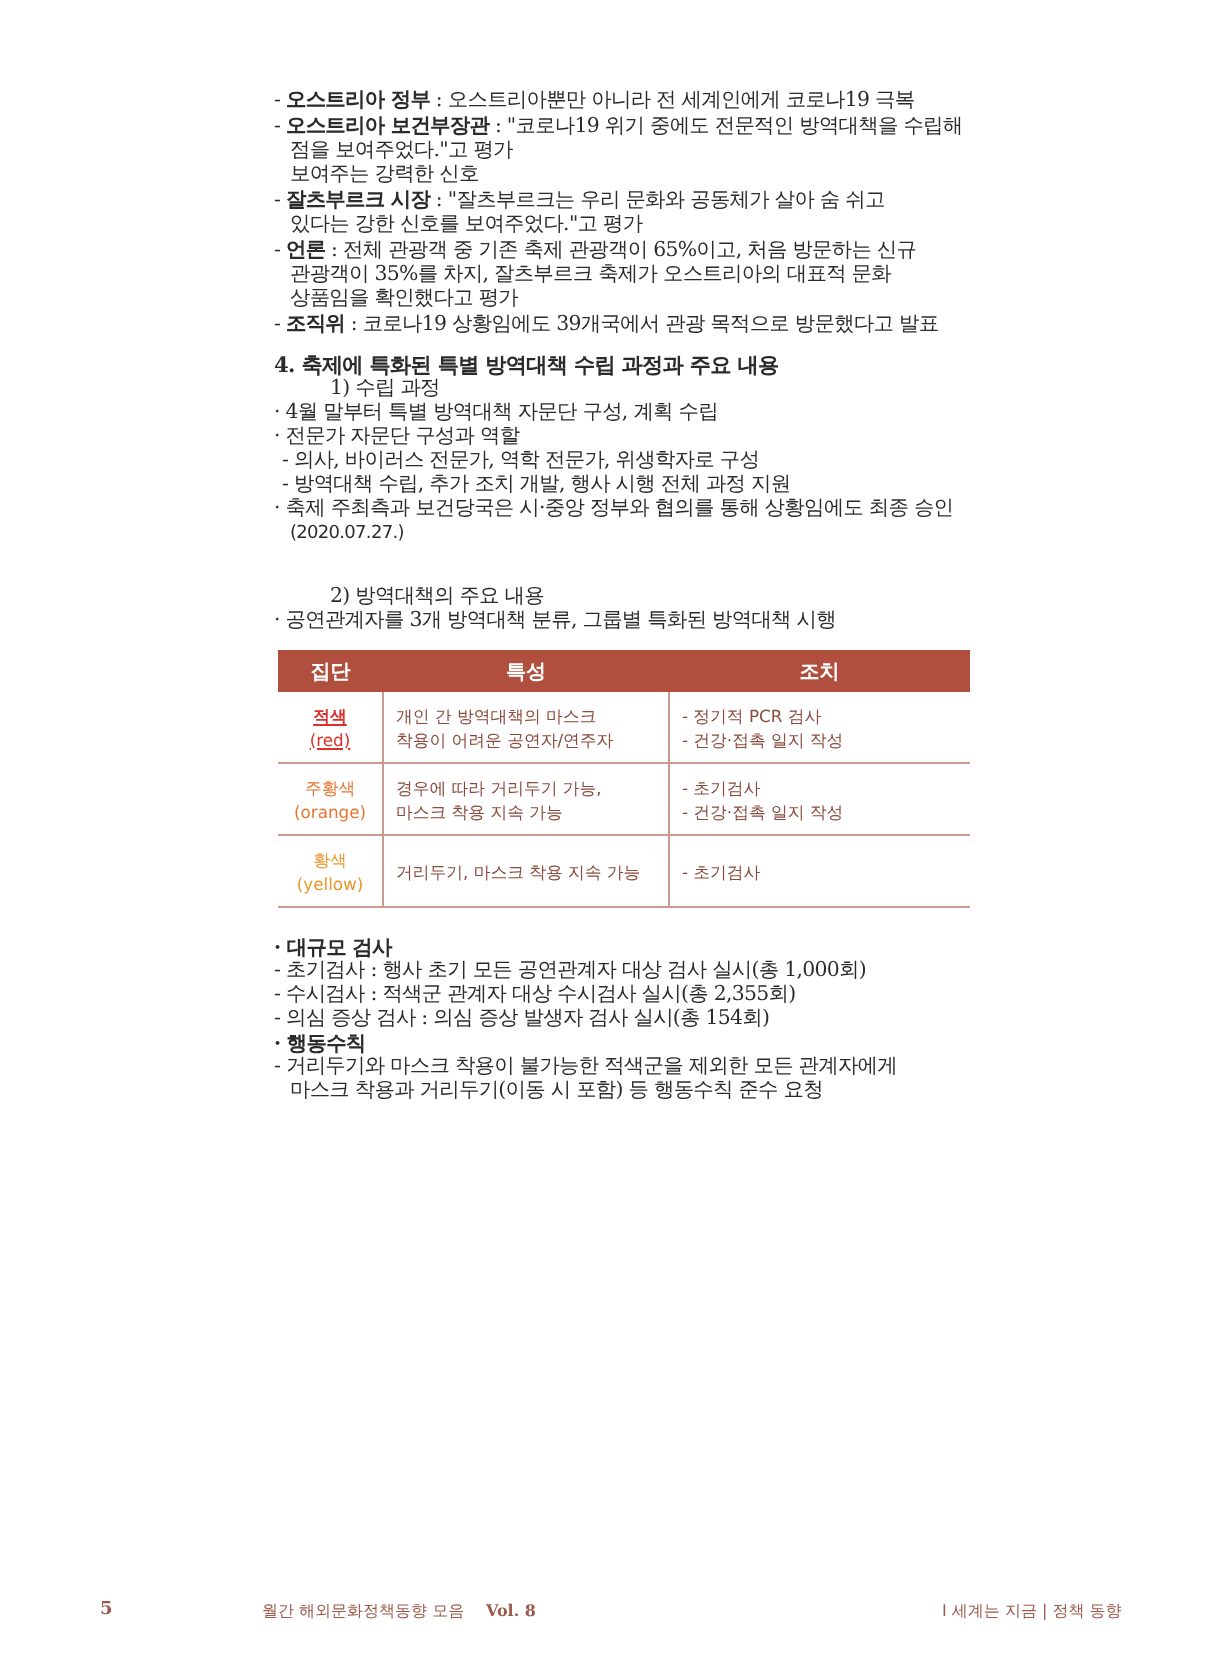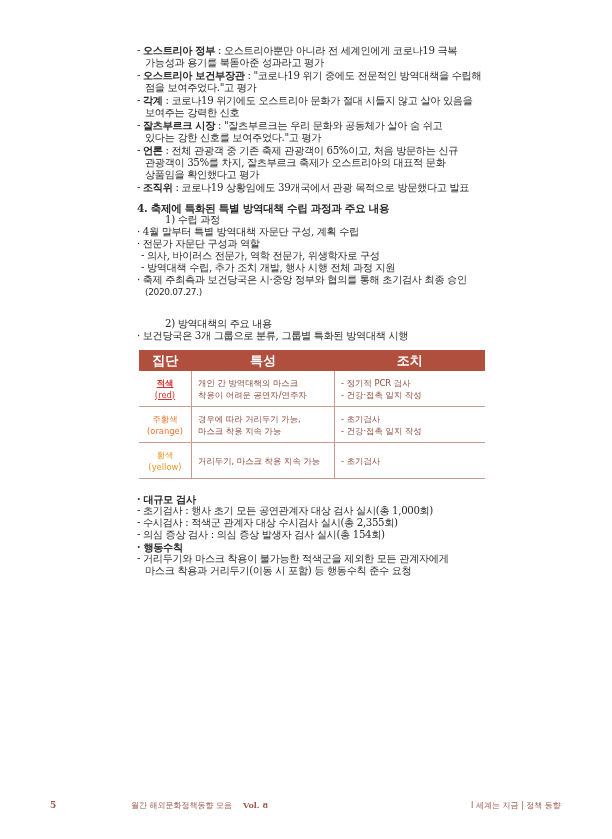--- a/index.html
+++ b/index.html
@@ -22,21 +22,21 @@
     .gap { height: 20px; }
     .date { padding-left: 8px; font-family: "DejaVu Sans", "Liberation Sans", sans-serif; font-size: 9px; }
 
     table.groups {
       width: 346px; border-collapse: collapse; margin-top: 8px; margin-left: 2px;
       font-family: "DejaVu Sans", "Liberation Sans", sans-serif;
       font-size: 8.4px; color: #8a4a3c;
     }
     table.groups th {
       background: #b04f3d; color: #ffffff; font-weight: bold; height: 19px;
-      font-size: 13px; text-align: center;
+      font-size: 10px; text-align: center;
     }
     table.groups td {
       border-bottom: 1px solid #c99a8e; height: 35px; vertical-align: middle;
       line-height: 12px; padding: 0 6px;
     }
     table.groups td + td, table.groups th + th { border-left: 1px solid #c99a8e; }
     table.groups th + th { border-left: none; }
     table.groups td.grp { text-align: center; width: 52px; padding: 0; }
     table.groups td.trait { width: 130px; }
     table.groups tr:last-child td { border-bottom: 1.5px solid #c99a8e; }
@@ -52,28 +52,26 @@
     .footer .sect { position: absolute; left: 471px; }
   </style>
 </head>
 <body>
 
 <div class="page">
   <div class="content">
 
     <div>
       <div class="line"><span>- </span><span class="b">오스트리아 정부</span><span> : </span><span>오스트리아뿐만 아니라 전 세계인에게 코로나19 극복</span></div>
-      <div class="line indent">가능성과 용기를 북돋아준 성과라고 평가</div>
     </div>
     <div>
       <div class="line"><span>- </span><span class="b">오스트리아 보건부장관</span><span> : </span><span>"코로나19 위기 중에도 전문적인 방역대책을 수립해</span></div>
       <div class="line indent">점을 보여주었다."고 평가</div>
     </div>
     <div>
-      <div class="line"><span>- </span><span class="b">각계</span><span> : </span><span>코로나19 위기에도 오스트리아 문화가 절대 시들지 않고 살아 있음을</span></div>
       <div class="line indent">보여주는 강력한 신호</div>
     </div>
     <div>
       <div class="line"><span>- </span><span class="b">잘츠부르크 시장</span><span> : </span><span>"잘츠부르크는 우리 문화와 공동체가 살아 숨 쉬고</span></div>
       <div class="line indent">있다는 강한 신호를 보여주었다."고 평가</div>
     </div>
     <div>
       <div class="line"><span>- </span><span class="b">언론</span><span> : </span><span>전체 관광객 중 기존 축제 관광객이 65%이고, 처음 방문하는 신규</span></div>
       <div class="line indent">관광객이 35%를 차지, 잘츠부르크 축제가 오스트리아의 대표적 문화</div>
       <div class="line indent">상품임을 확인했다고 평가</div>
@@ -81,26 +79,26 @@
     <div>
       <div class="line"><span>- </span><span class="b">조직위</span><span> : </span><span>코로나19 상황임에도 39개국에서 관광 목적으로 방문했다고 발표</span></div>
     </div>
 
     <div class="line heading">4. 축제에 특화된 특별 방역대책 수립 과정과 주요 내용</div>
     <div class="line sub">1) 수립 과정</div>
     <div class="line">· 4월 말부터 특별 방역대책 자문단 구성, 계획 수립</div>
     <div class="line">· 전문가 자문단 구성과 역할</div>
     <div class="line sub2"> - 의사, 바이러스 전문가, 역학 전문가, 위생학자로 구성</div>
     <div class="line sub2"> - 방역대책 수립, 추가 조치 개발, 행사 시행 전체 과정 지원</div>
-    <div class="line">· 축제 주최측과 보건당국은 시·중앙 정부와 협의를 통해 초기검사 최종 승인</div>
+    <div class="line">· 축제 주최측과 보건당국은 시·중앙 정부와 협의를 통해 상황임에도 최종 승인</div>
     <div class="line date">(2020.07.27.)</div>
 
     <div class="gap"></div>
     <div class="line sub">2) 방역대책의 주요 내용</div>
-    <div class="line">· 보건당국은 3개 그룹으로 분류, 그룹별 특화된 방역대책 시행</div>
+    <div class="line">· 공연관계자를 3개 방역대책 분류, 그룹별 특화된 방역대책 시행</div>
 
     <table class="groups">
       <thead>
         <tr>
           <th>집단</th>
           <th>특성</th>
           <th>조치</th>
         </tr>
       </thead>
       <tbody>

